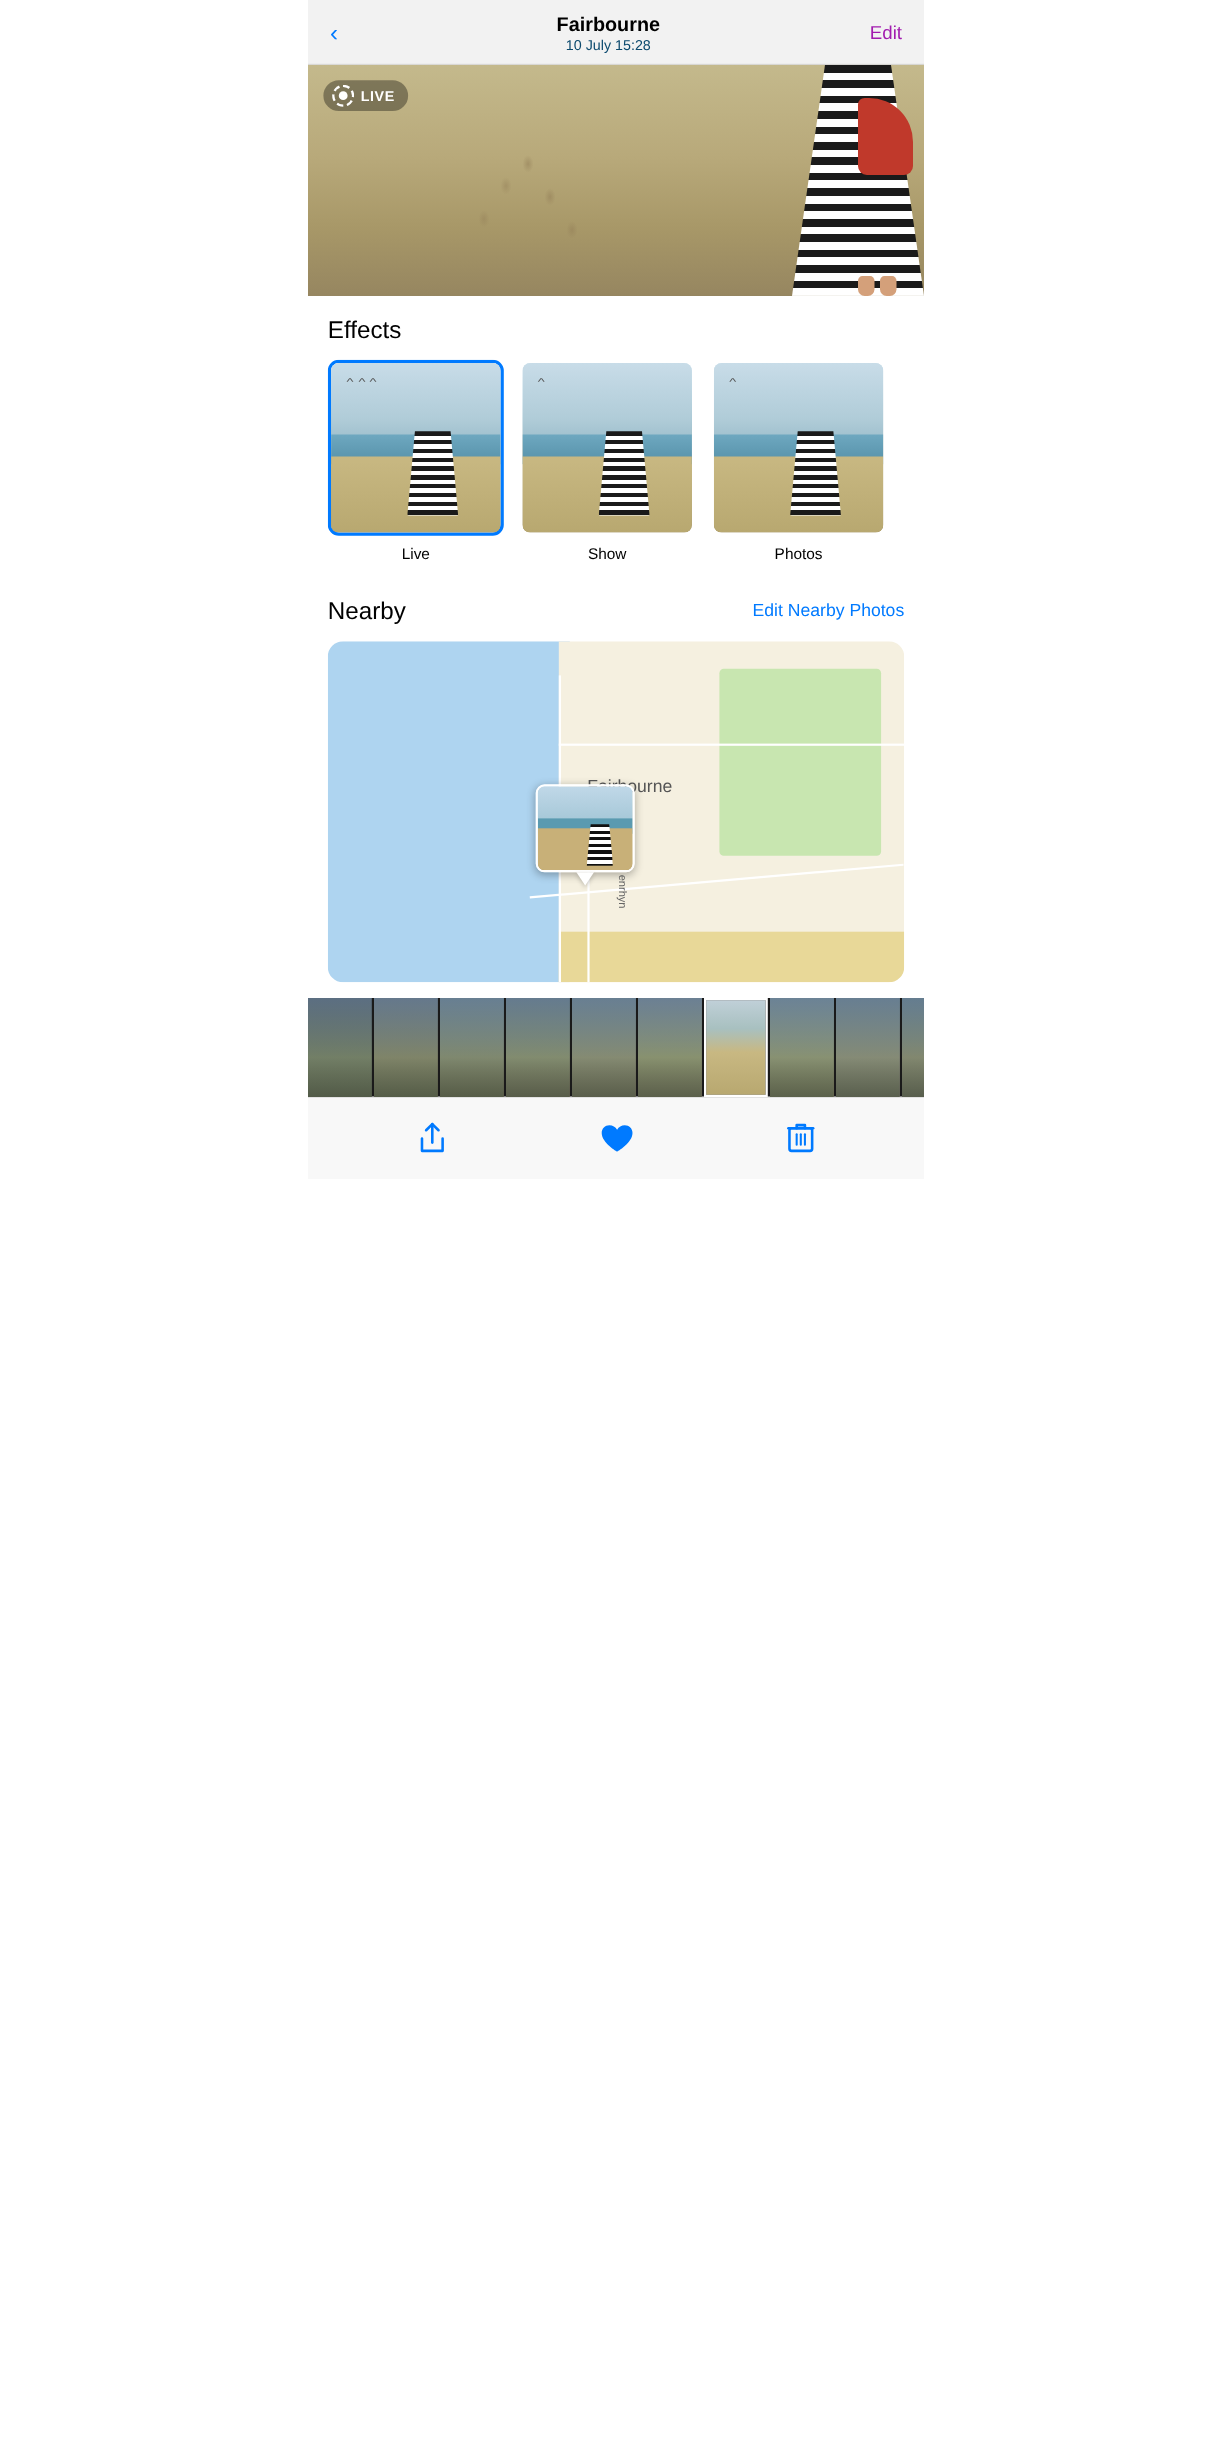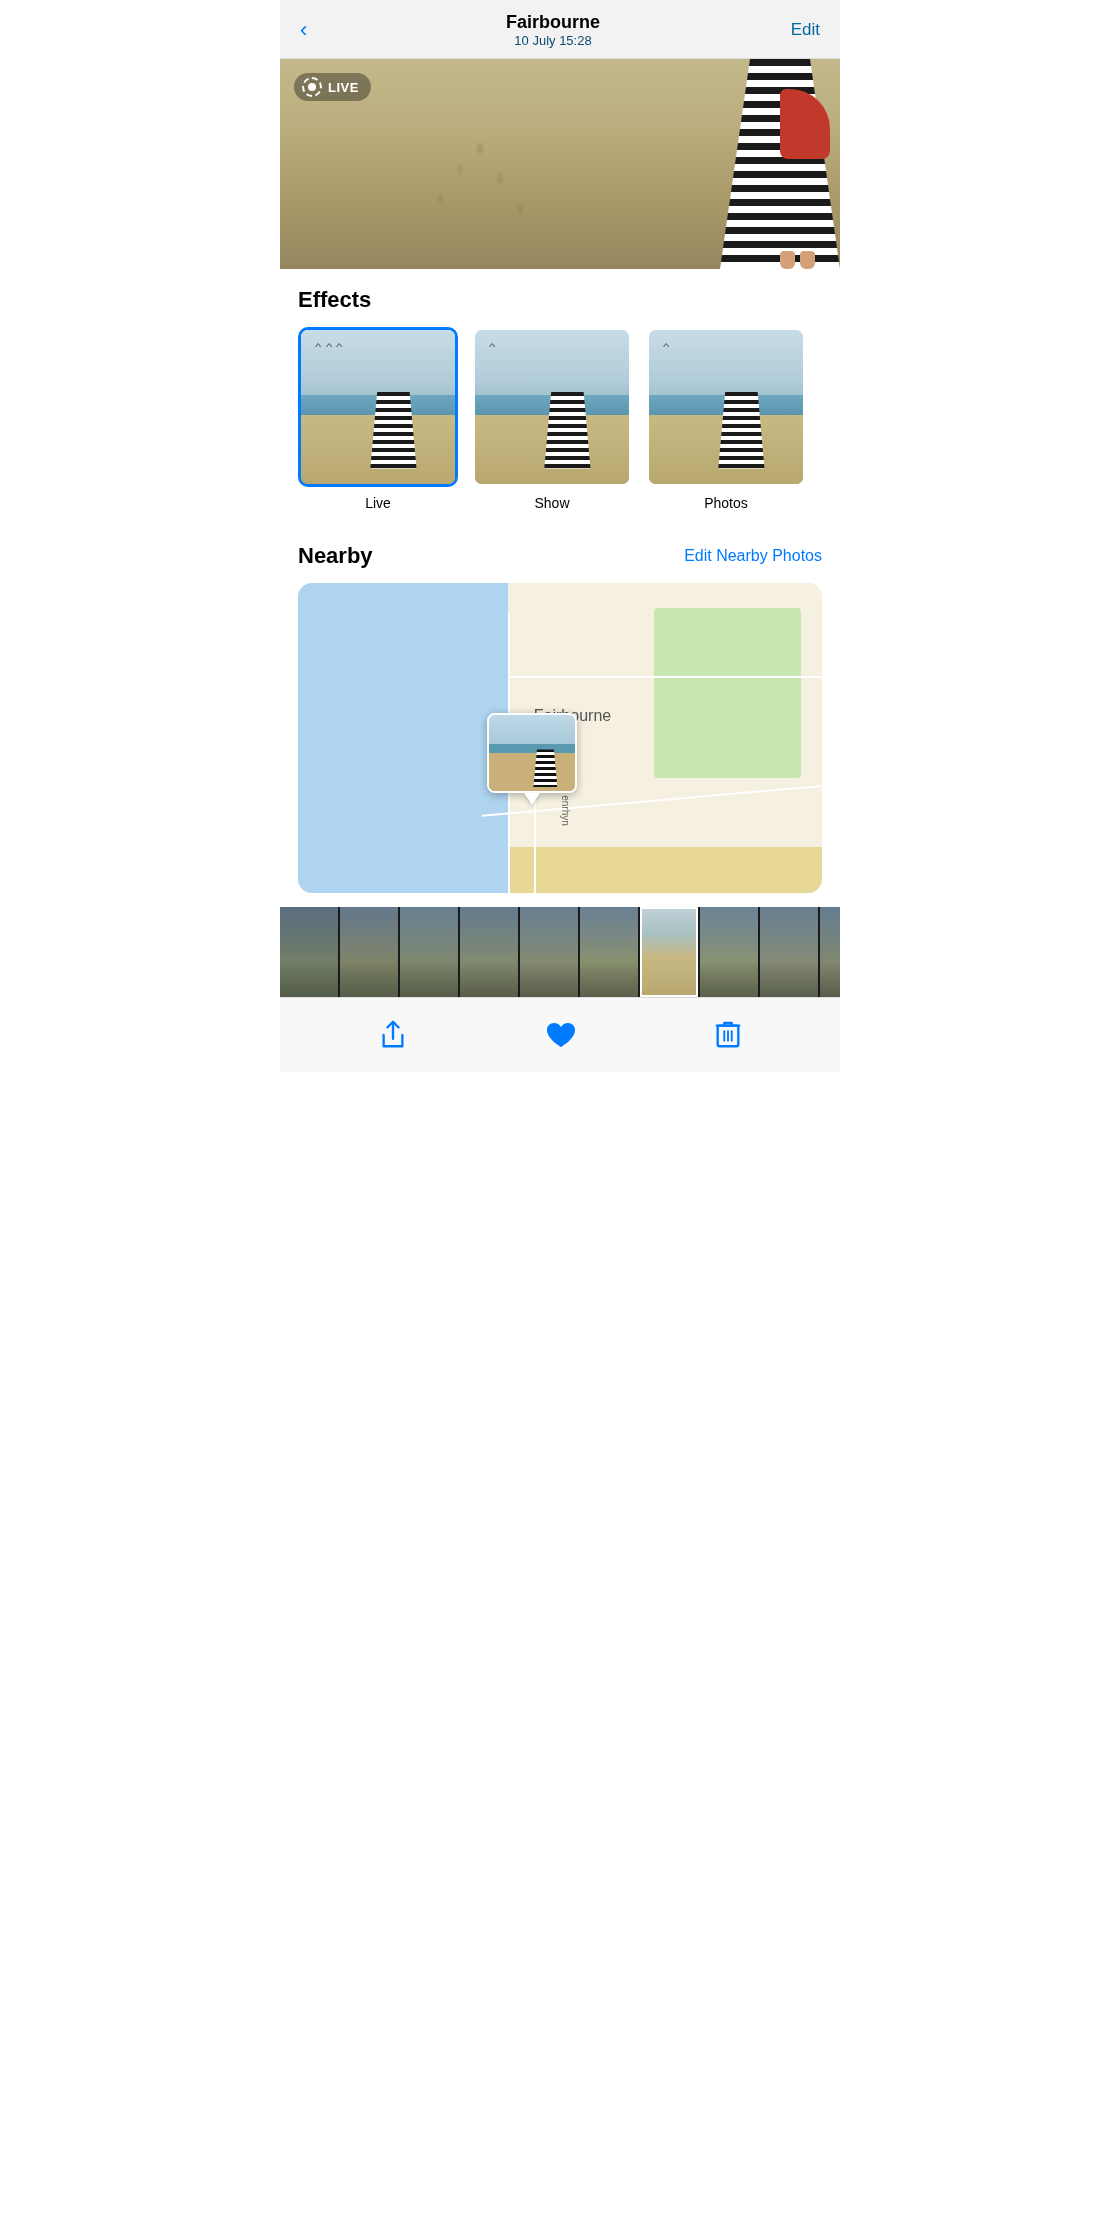--- a/index.html
+++ b/index.html
@@ -37,21 +37,21 @@
     .back-btn {
       color: #007aff;
       font-size: 22px;
       font-weight: 300;
       background: none;
       border: none;
       cursor: pointer;
       padding: 4px 8px 4px 0;
     }
     .edit-btn {
-      color: #0369a1;
+      color: #a21caf;
       font-size: 17px;
       background: none;
       border: none;
       cursor: pointer;
       font-weight: 400;
     }
 
     
     .photo-container {
       position: relative;
@@ -122,21 +122,21 @@
       padding: 18px 18px 0;
     }
     .section-header {
       display: flex;
       align-items: center;
       justify-content: space-between;
       margin-bottom: 14px;
     }
     .section-title {
       font-size: 22px;
-      font-weight: 700;
+      font-weight: 400;
       color: #000;
     }
     .section-link {
       color: #007aff;
       font-size: 16px;
       background: none;
       border: none;
       cursor: pointer;
     }
 

